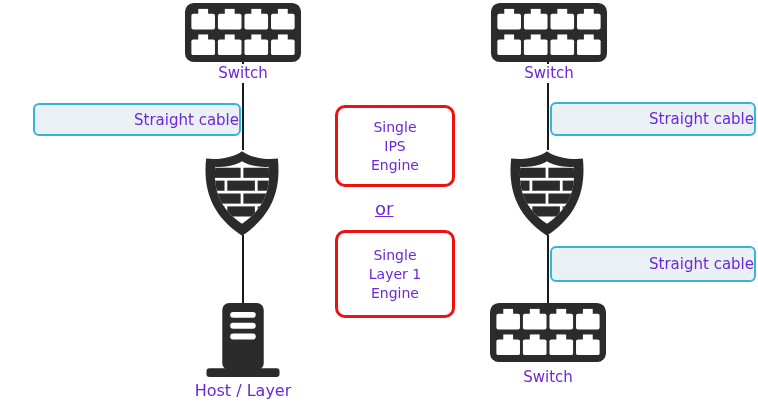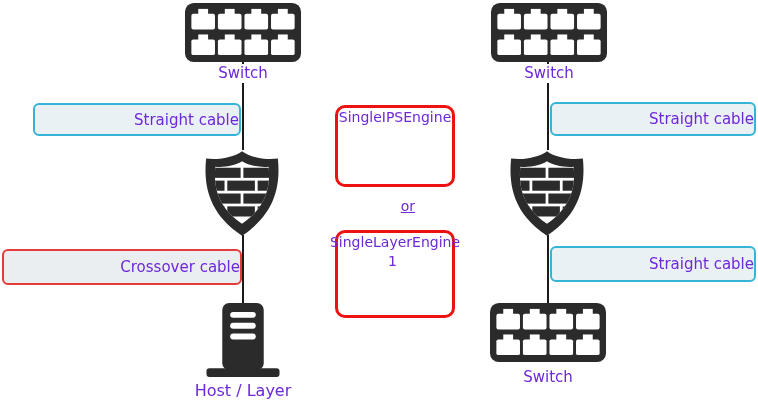--- a/index.html
+++ b/index.html
@@ -11,24 +11,24 @@
   .icon{position:absolute;}
   .node-label{position:absolute;text-align:center;font-size:15px;background:#ffffff;line-height:19px;}
   .cable{
     position:absolute;display:flex;align-items:center;justify-content:flex-end;
     font-size:15px;border-radius:6px;box-sizing:border-box;
   }
   .cable.straight{border:2px solid #35b4d8;background:#e9f1f4;}
   .cable.crossover{border:2px solid #e43b3b;background:#eaeef0;}
   .engine-box{
     position:absolute;border:3px solid #ee1111;border-radius:10px;background:#ffffff;
-    display:flex;flex-direction:row;align-items:flex-start;justify-content:center;
+    display:flex;flex-direction:column;align-items:center;justify-content:center;
     font-size:14px;line-height:19px;text-align:center;box-sizing:border-box;
   }
-  .or-label{position:absolute;font-size:14px;text-align:right;text-decoration:underline;}
+  .or-label{position:absolute;font-size:18px;text-align:left;text-decoration:underline;}
 </style>
 </head>
 <body>
 
 <svg width="0" height="0" style="position:absolute" aria-hidden="true">
   <defs>
     <clipPath id="inner-shield-clip">
       <path d="M50 13 C44 17 32 20 21 19 C19 42 24 63 50 81 C76 63 81 42 79 19 C68 20 56 17 50 13 Z"></path>
     </clipPath>
   </defs>
@@ -78,23 +78,20 @@
         <rect x="34" y="34" width="30" height="11"></rect>
         <rect x="67" y="34" width="17" height="11"></rect>
       <rect x="16" y="48" width="32.5" height="11"></rect>
         <rect x="51.5" y="48" width="32.5" height="11"></rect>
       <rect x="16" y="62" width="15" height="11"></rect>
         <rect x="34" y="62" width="30" height="11"></rect>
         <rect x="67" y="62" width="17" height="11"></rect>
     </g>
   </svg>
 
-  <div class="cable crossover" style="left:2px;top:249px;width:240px;height:36px">
-    <span>Crossover cable</span>
-  </div>
 
   <svg class="icon" style="left:203px;top:303px" width="80" height="77" viewBox="0 0 80 78">
     <rect x="19" y="0" width="42" height="68" rx="7" fill="#2b2b2b"></rect>
     <rect x="3" y="66" width="74" height="9" rx="3" fill="#2b2b2b"></rect>
     <g fill="#ffffff">
       <rect x="27" y="9" width="26" height="6" rx="3"></rect>
       <rect x="27" y="20" width="26" height="6" rx="3"></rect>
       <rect x="27" y="31" width="26" height="6" rx="3"></rect>
     </g>
   </svg>

